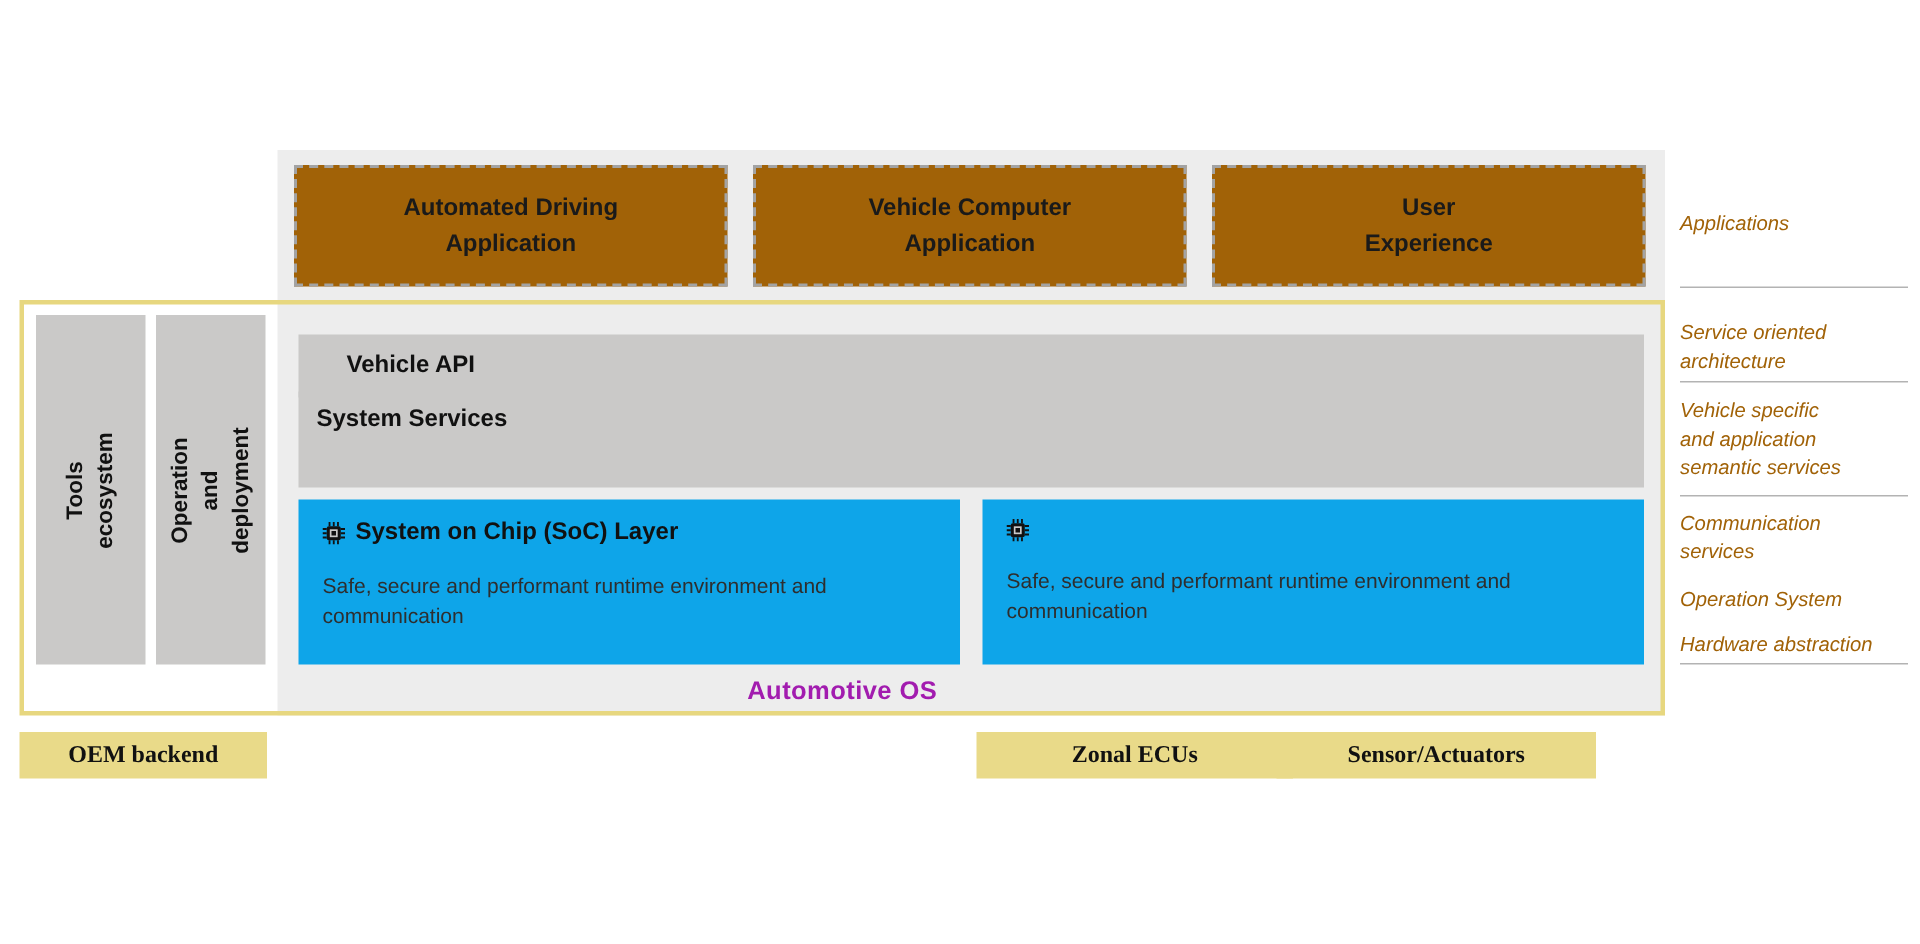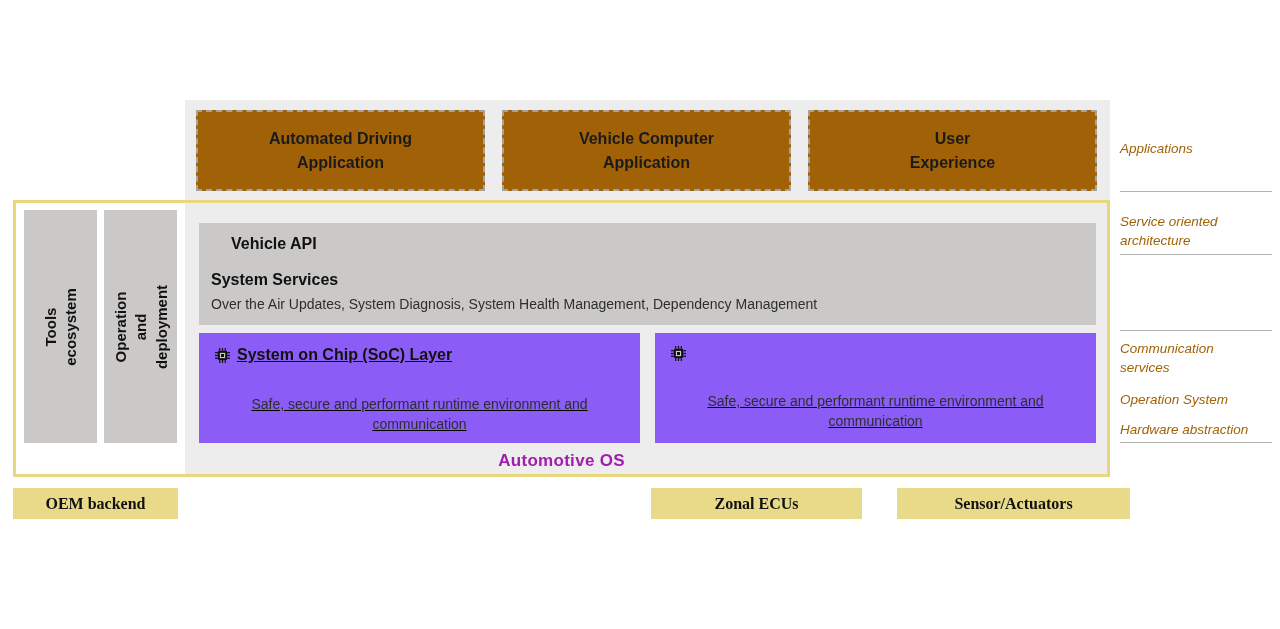--- a/index.html
+++ b/index.html
@@ -32,22 +32,22 @@
   }
 
   
   .gray-row { left:199px; width:897px; background:#cac9c8; color:#111; }
   .row-title { font-weight:700; font-size:16px; color:#111; }
   .row-sub { font-size:14px; color:#2e2e2e; margin-top:7px; }
 
   .vehicle-api { top:211px; height:42px; display:flex; align-items:center; padding-left:32px;margin-top:12px; }
   .system-services { top:261px; height:64px; padding:10px 12px; }
 
-  .chip-box { top:333px; width:441px; height:110px; background:#8b5cf6; padding:13px 16px;text-decoration:underline; }
-  .chip-box .row-sub { margin-top:31px; line-height:1.4;text-align:center; }
+  .chip-box { top:333px; width:441px; height:110px; background:#0ea5e9; padding:13px 16px; }
+  .chip-box .row-sub { margin-top:17px; line-height:1.4; }
   .chip-title { display:flex; align-items:center; gap:7px; }
   .chip-icon-svg { width:15px; height:15px; flex:0 0 auto; }
 
   .os-footer { left:13px; top:451px; width:1097px; text-align:center;
     font-weight:700; font-size:17px; color:#a21caf; letter-spacing:0.3px; }
 
   
   .ybox { top:488px; height:31px; background:#e9da89;
     display:flex; align-items:center; justify-content:center;
     font-weight:700; font-size:16px; color:#111;font-family:Liberation Serif, serif; }
@@ -86,21 +86,20 @@
     <span class="vtext">Operation and
 deployment</span>
   </div>
 
   <div class="abs gray-row vehicle-api">
     <span class="row-title">Vehicle API</span>
   </div>
 
   <div class="abs gray-row system-services">
     <div class="row-title">System Services</div>
-    <div class="row-sub">Over the Air Updates, System Diagnosis, System Health Management, Dependency Management</div>
   </div>
 
   <div class="abs chip-box" style="left:199px;">
     <div class="chip-title">
       <svg class="chip-icon-svg" viewBox="0 0 16 16">
         <g stroke="#111" stroke-width="1.3">
           <line x1="5" y1="0" x2="5" y2="3"></line>
             <line x1="8" y1="0" x2="8" y2="3"></line>
             <line x1="11" y1="0" x2="11" y2="3"></line>
           <line x1="5" y1="13" x2="5" y2="16"></line>
@@ -148,31 +147,34 @@
   </div>
 
   <div class="abs os-footer">Automotive OS</div>
 
   <div class="abs ybox" style="left:13px; width:165px;">
     <span>OEM backend</span>
   </div>
   <div class="abs ybox" style="left:651px; width:211px;align-items:center;">
     <span>Zonal ECUs</span>
   </div>
-  <div class="abs ybox" style="left:897px; width:233px;">
+  <div class="abs ybox" style="left:851px; width:213px;">
     <span>Sensor/Actuators</span>
   </div>
 
   <div class="abs side-label" style="top:140px;">Applications</div>
   <div class="abs divider" style="top:191px;"></div>
 
   <div class="abs side-label" style="top:213px;">Service oriented
 architecture</div>
   <div class="abs divider" style="top:254px;"></div>
 
+  <div class="abs side-label" style="top:265px;">Vehicle specific
+and application
+semantic services</div>
   <div class="abs divider" style="top:330px;"></div>
 
   <div class="abs side-label" style="top:340px;">Communication
 services</div>
 
   <div class="abs side-label" style="top:391px;">Operation System</div>
 
   <div class="abs side-label" style="top:421px;">Hardware abstraction</div>
   <div class="abs divider" style="top:442px;"></div>
 

